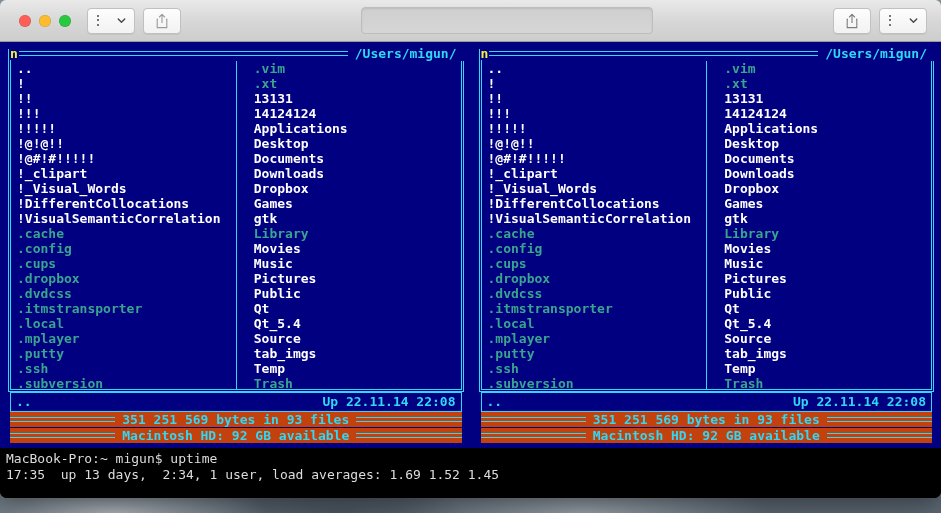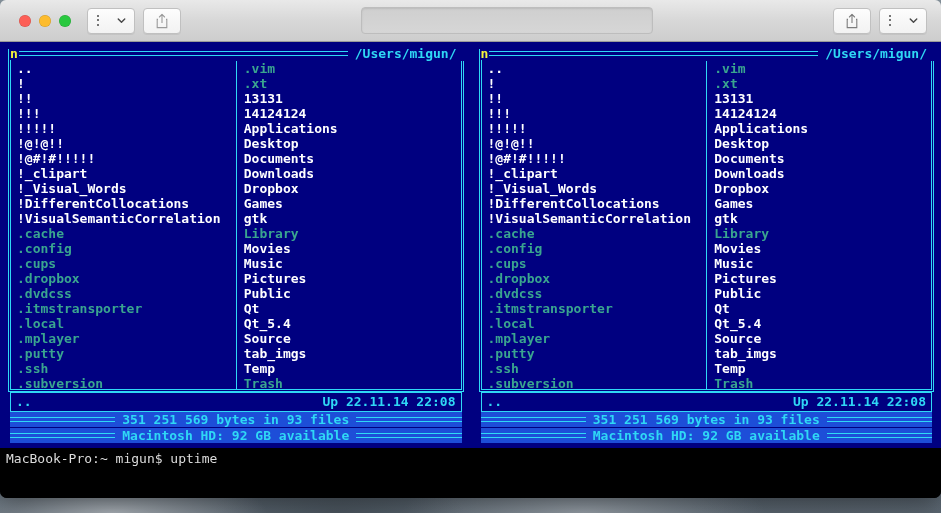--- a/index.html
+++ b/index.html
@@ -207,21 +207,21 @@
     position: absolute;
     left: 4px; right: 4px; top: 19px; bottom: 59px;
     display: flex;
     z-index: 2;
   }
   .col {
     width: 50%;
     padding-left: 5px;
     position: relative;
   }
-  .col.right { border-left: 1px solid #2fd8f5; padding-left: 7px; }
+  .col.right { border-left: 1px solid #2fd8f5; padding-left: 17px; }
   .fname {
     font-size: 13px;
     line-height: 15px;
     font-weight: bold;
     white-space: pre;
     color: #ffffff;
     letter-spacing: 0;
   }
   .fname.dim { color: #3aa58f; font-weight: bold; }
 
@@ -242,21 +242,21 @@
     background: #000080;
   }
   .rule-row {
     position: absolute;
     left: 2px; right: 2px;
     height: 15px;
     z-index: 3;
     display: flex;
     align-items: center;
     justify-content: center;
-    background: #1d4ed8;
+    background: #c2410c;
   }
   .rule-row.r1 { bottom: 21px; }
   .rule-row.r2 { bottom: 5px; align-items: center; }
   .rule-row .bar {
     flex: 1 1 auto;
     height: 5px;
     border-top: 1px solid #2fd8f5;
     border-bottom: 1px solid #2fd8f5;
   }
   .rule-row .txt {
@@ -524,16 +524,17 @@
             <span class="bar"></span>
             <span class="txt">Macintosh HD: 92 GB available</span>
             <span class="bar"></span>
           </div>
         </div>
       </div>
     </div>
 
     <div id="shell">
         <div class="sh-line">MacBook-Pro:~ migun$ uptime</div>
+        <div class="sh-line">17:35  up 13 days,  2:34, 1 user, load averages: 1.69 1.52 1.45</div>
       </div>
 
   </div>
 </div>
 
 </body></html>

